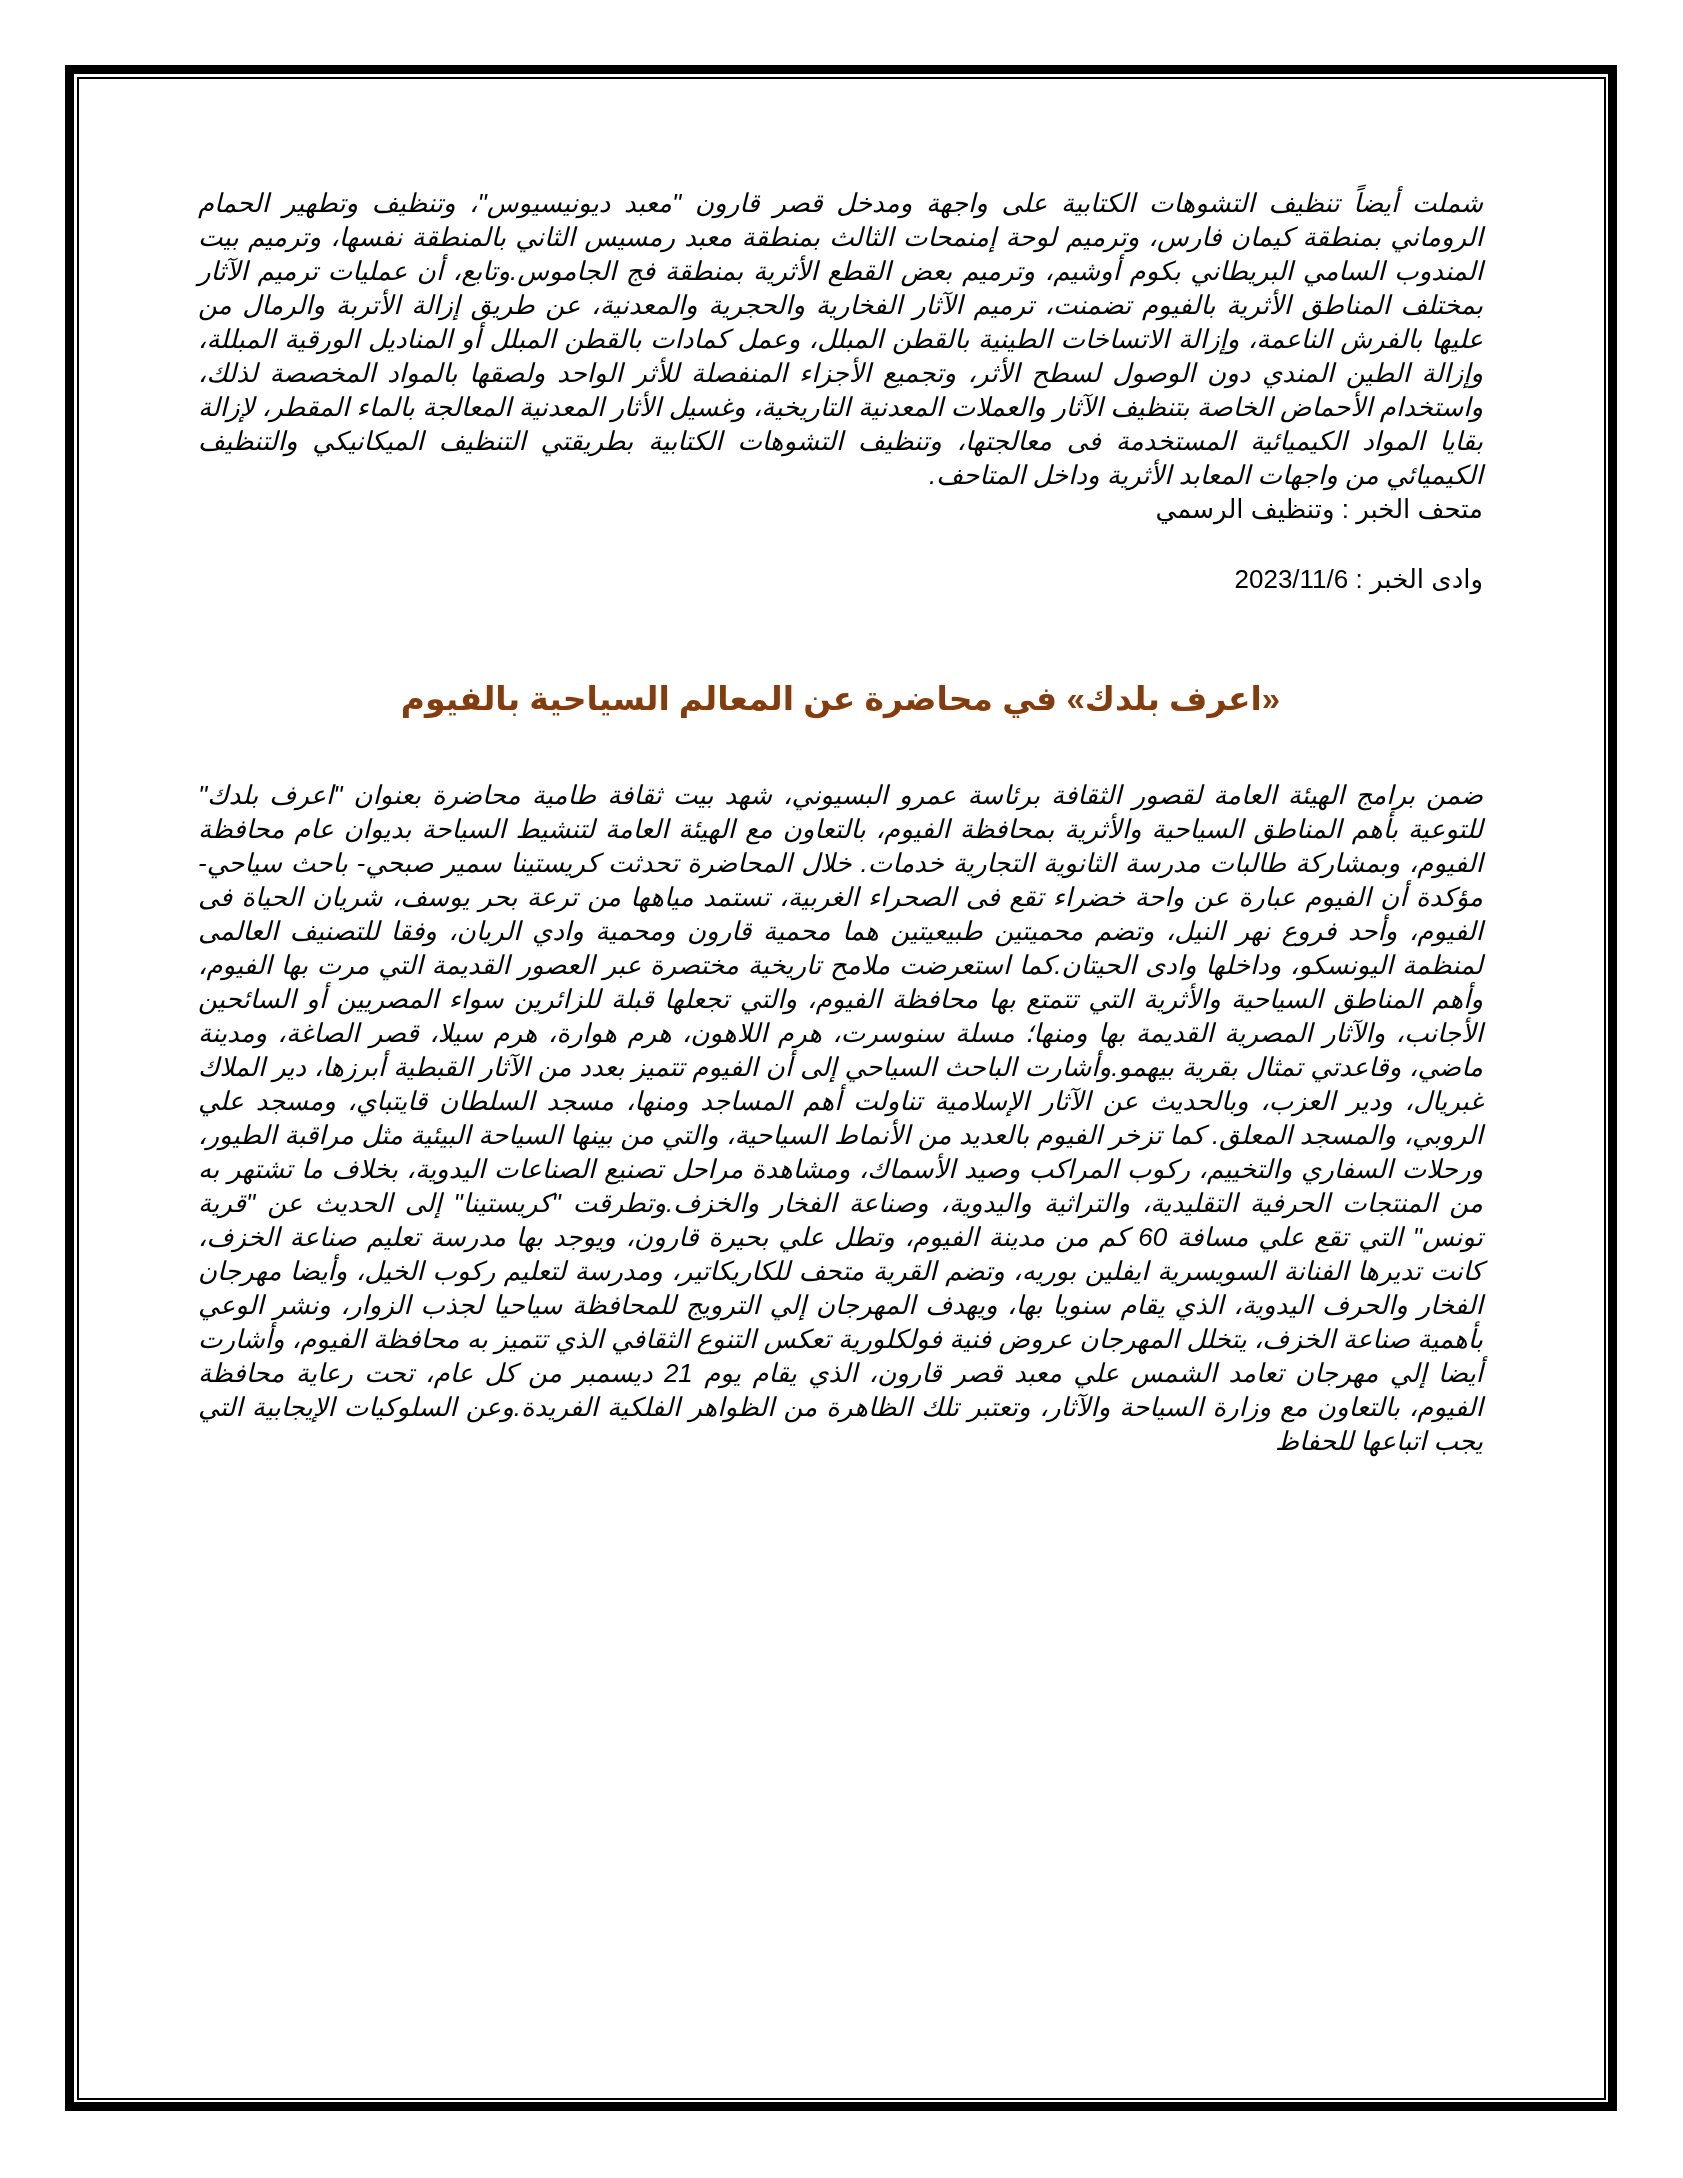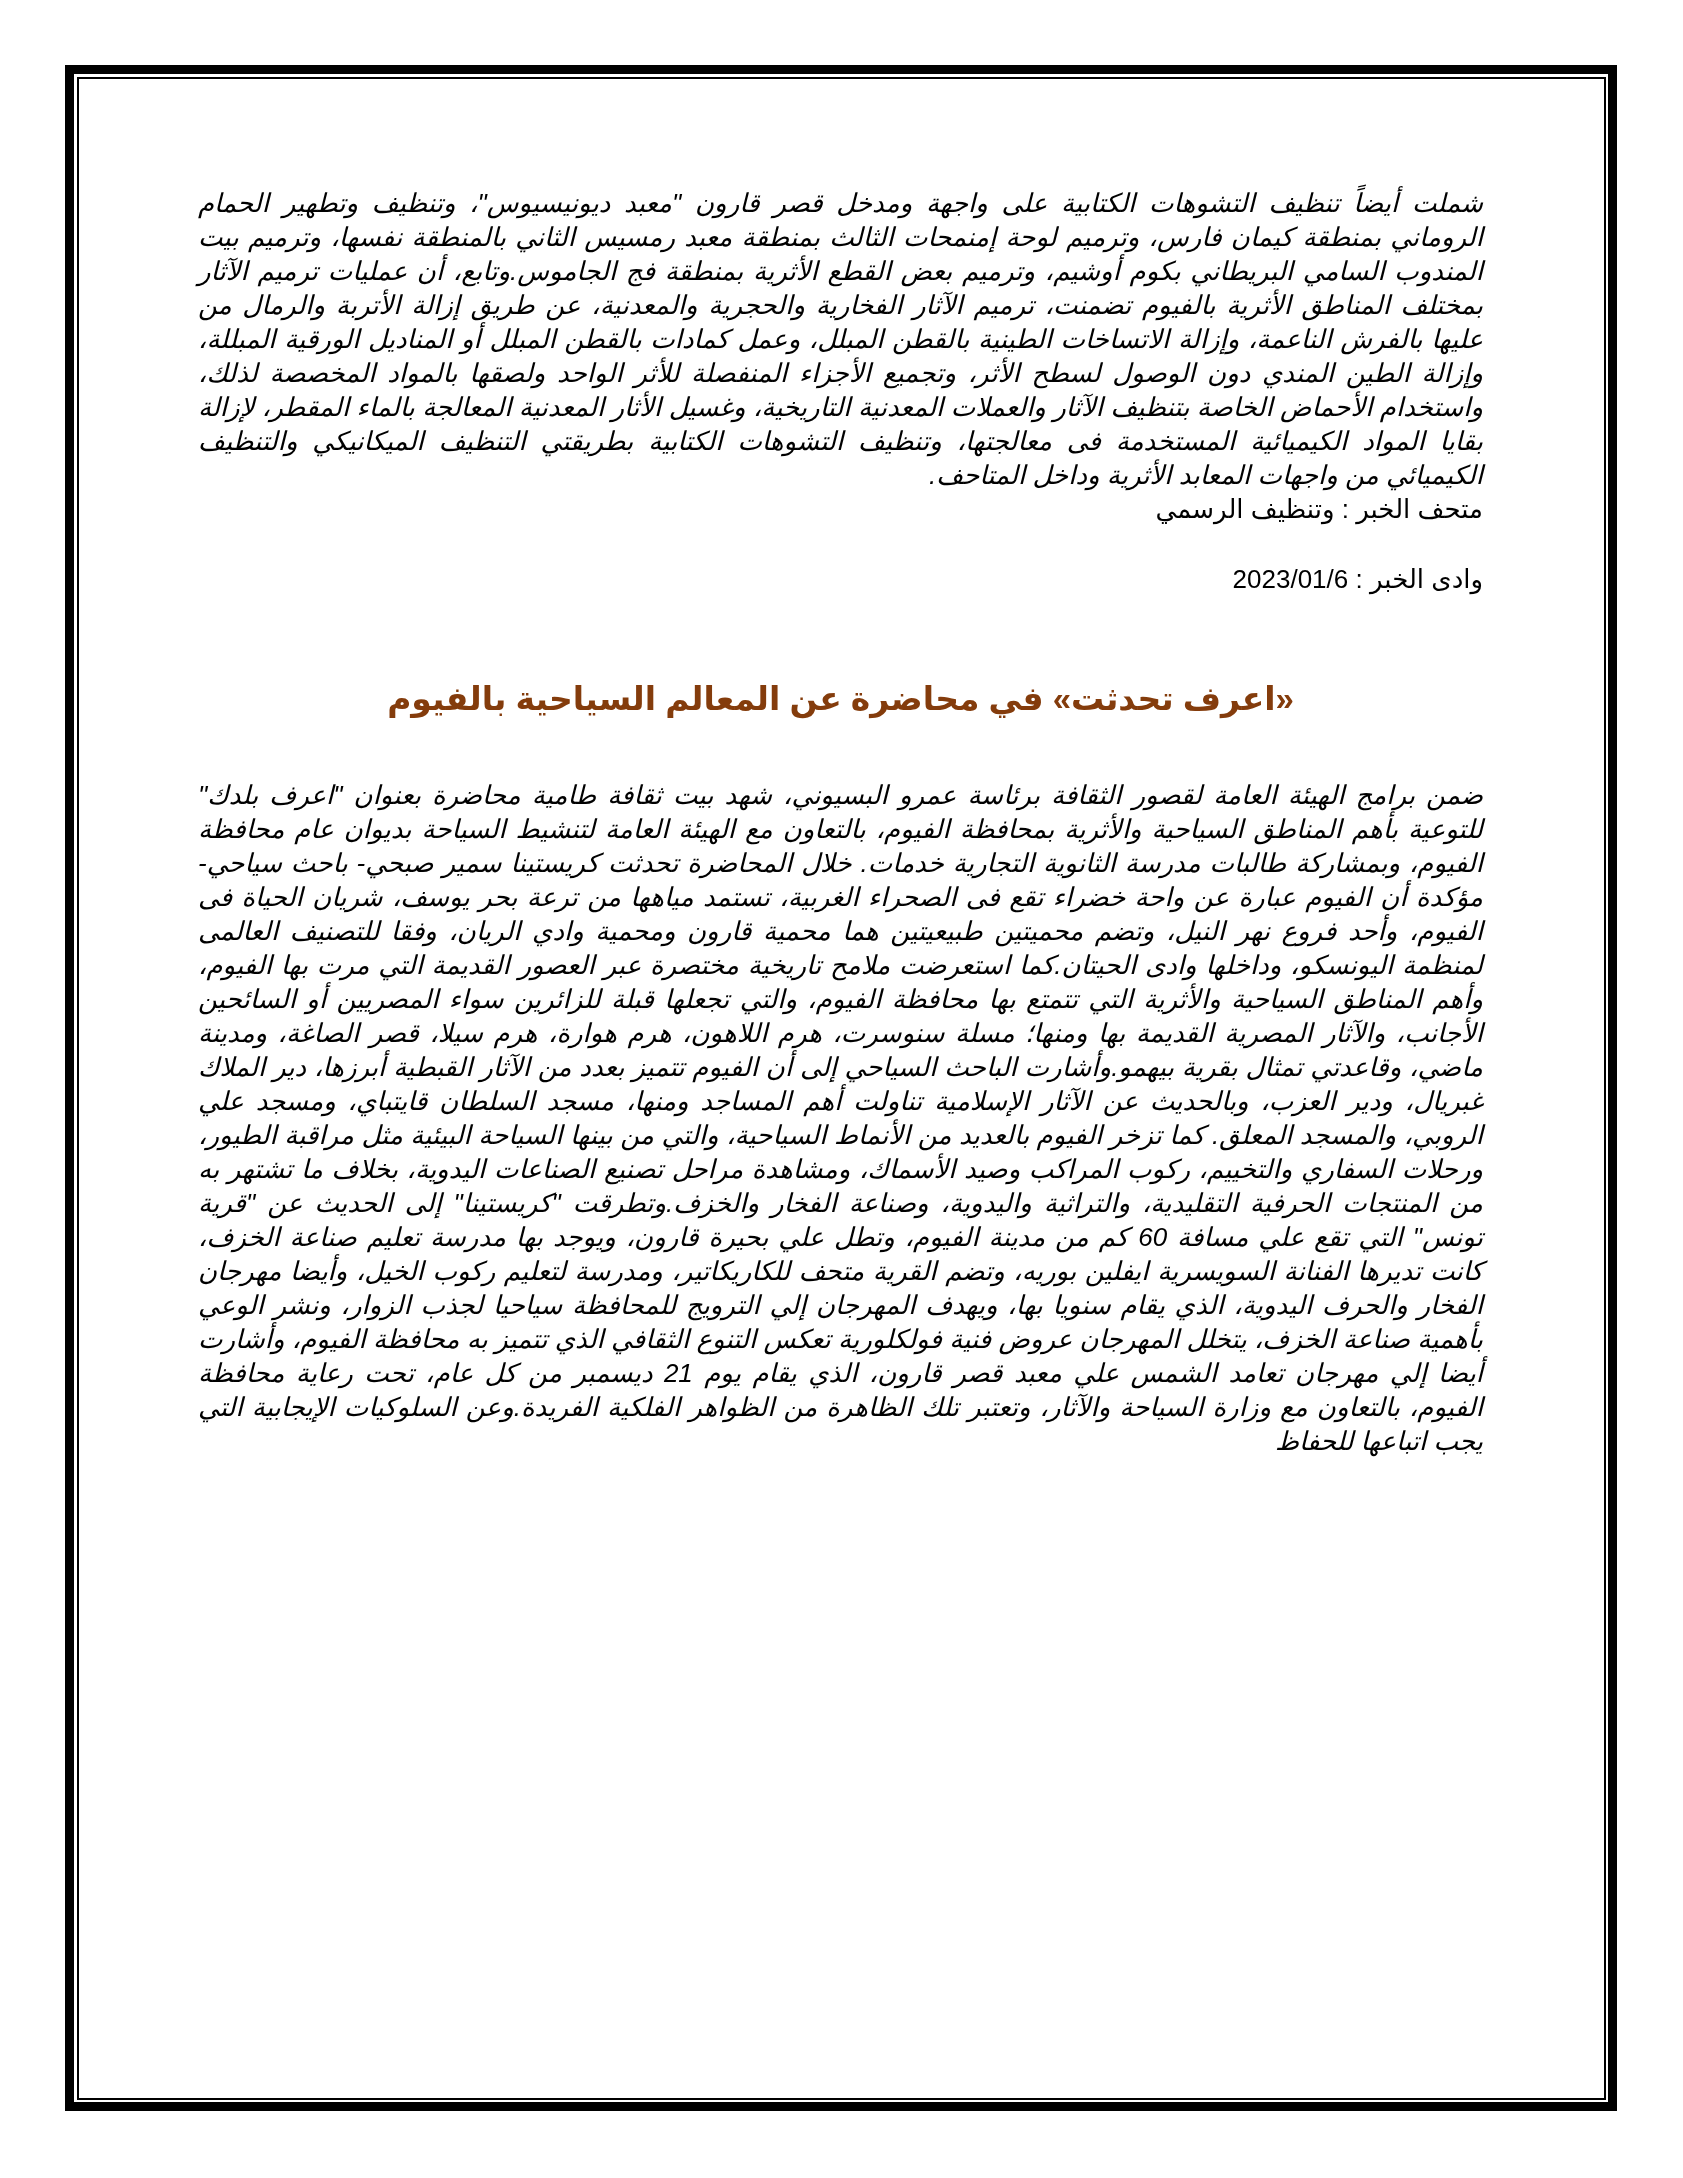--- a/index.html
+++ b/index.html
@@ -81,23 +81,23 @@
 <div class="page">
 
   <section>
     <p class="body-text">شملت أيضاً تنظيف التشوهات الكتابية على واجهة ومدخل قصر قارون "معبد ديونيسيوس"، وتنظيف وتطهير الحمام الروماني بمنطقة كيمان فارس، وترميم لوحة إمنمحات الثالث بمنطقة معبد رمسيس الثاني بالمنطقة نفسها، وترميم بيت المندوب السامي البريطاني بكوم أوشيم، وترميم بعض القطع الأثرية بمنطقة فج الجاموس.وتابع، أن عمليات ترميم الآثار بمختلف المناطق الأثرية بالفيوم تضمنت، ترميم الآثار الفخارية والحجرية والمعدنية، عن طريق إزالة الأتربة والرمال من عليها بالفرش الناعمة، وإزالة الاتساخات الطينية بالقطن المبلل، وعمل كمادات بالقطن المبلل أو المناديل الورقية المبللة، وإزالة الطين المندي دون الوصول لسطح الأثر، وتجميع الأجزاء المنفصلة للأثر الواحد ولصقها بالمواد المخصصة لذلك، واستخدام الأحماض الخاصة بتنظيف الآثار والعملات المعدنية التاريخية، وغسيل الأثار المعدنية المعالجة بالماء المقطر، لإزالة بقايا المواد الكيميائية المستخدمة فى معالجتها، وتنظيف التشوهات الكتابية بطريقتي التنظيف الميكانيكي والتنظيف الكيميائي من واجهات المعابد الأثرية وداخل المتاحف.</p>
     <p class="meta-line source-line">
       <span>متحف الخبر :</span>
       <span>وتنظيف الرسمي</span>
     </p>
     <p class="meta-line date-line">
       <span>وادى الخبر :</span>
-      <span class="date-value">2023/01/6</span>
+      <span class="date-value">2023/11/6</span>
     </p>
   </section>
 
   <section>
-    <h1 class="article-title" id="title2" style="color: rgb(132, 60, 12);">«اعرف تحدثت» في محاضرة عن المعالم السياحية بالفيوم</h1>
+    <h1 class="article-title" id="title2" style="color: rgb(132, 60, 12);">«اعرف بلدك» في محاضرة عن المعالم السياحية بالفيوم</h1>
     <p class="body-text">ضمن برامج الهيئة العامة لقصور الثقافة برئاسة عمرو البسيوني، شهد بيت ثقافة طامية محاضرة بعنوان "اعرف بلدك" للتوعية بأهم المناطق السياحية والأثرية بمحافظة الفيوم، بالتعاون مع الهيئة العامة لتنشيط السياحة بديوان عام محافظة الفيوم، وبمشاركة طالبات مدرسة الثانوية التجارية خدمات. خلال المحاضرة تحدثت كريستينا سمير صبحي- باحث سياحي- مؤكدة أن الفيوم عبارة عن واحة خضراء تقع فى الصحراء الغربية، تستمد مياهها من ترعة بحر يوسف، شريان الحياة فى الفيوم، وأحد فروع نهر النيل، وتضم محميتين طبيعيتين هما محمية قارون ومحمية وادي الريان، وفقا للتصنيف العالمى لمنظمة اليونسكو، وداخلها وادى الحيتان.كما استعرضت ملامح تاريخية مختصرة عبر العصور القديمة التي مرت بها الفيوم، وأهم المناطق السياحية والأثرية التي تتمتع بها محافظة الفيوم، والتي تجعلها قبلة للزائرين سواء المصريين أو السائحين الأجانب، والآثار المصرية القديمة بها ومنها؛ مسلة سنوسرت، هرم اللاهون، هرم هوارة، هرم سيلا، قصر الصاغة، ومدينة ماضي، وقاعدتي تمثال بقرية بيهمو.وأشارت الباحث السياحي إلى أن الفيوم تتميز بعدد من الآثار القبطية أبرزها، دير الملاك غبريال، ودير العزب، وبالحديث عن الآثار الإسلامية تناولت أهم المساجد ومنها، مسجد السلطان قايتباي، ومسجد علي الروبي، والمسجد المعلق. كما تزخر الفيوم بالعديد من الأنماط السياحية، والتي من بينها السياحة البيئية مثل مراقبة الطيور، ورحلات السفاري والتخييم، ركوب المراكب وصيد الأسماك، ومشاهدة مراحل تصنيع الصناعات اليدوية، بخلاف ما تشتهر به من المنتجات الحرفية التقليدية، والتراثية واليدوية، وصناعة الفخار والخزف.وتطرقت "كريستينا" إلى الحديث عن  "قرية تونس" التي تقع علي مسافة 60 كم من مدينة الفيوم، وتطل علي بحيرة قارون، ويوجد بها مدرسة تعليم صناعة الخزف، كانت تديرها الفنانة السويسرية ايفلين بوريه، وتضم القرية متحف للكاريكاتير، ومدرسة لتعليم ركوب الخيل، وأيضا مهرجان الفخار والحرف اليدوية، الذي يقام سنويا بها، ويهدف المهرجان إلي الترويج للمحافظة سياحيا لجذب الزوار، ونشر الوعي بأهمية صناعة الخزف، يتخلل المهرجان عروض فنية فولكلورية تعكس التنوع الثقافي الذي تتميز به محافظة الفيوم، وأشارت أيضا إلي مهرجان تعامد الشمس علي معبد قصر قارون، الذي يقام يوم 21 ديسمبر من كل عام، تحت رعاية محافظة الفيوم، بالتعاون مع وزارة السياحة والآثار، وتعتبر تلك الظاهرة من الظواهر الفلكية الفريدة.وعن السلوكيات الإيجابية التي يجب اتباعها للحفاظ</p>
   </section>
 
 </div>
 
 
 </body></html>

